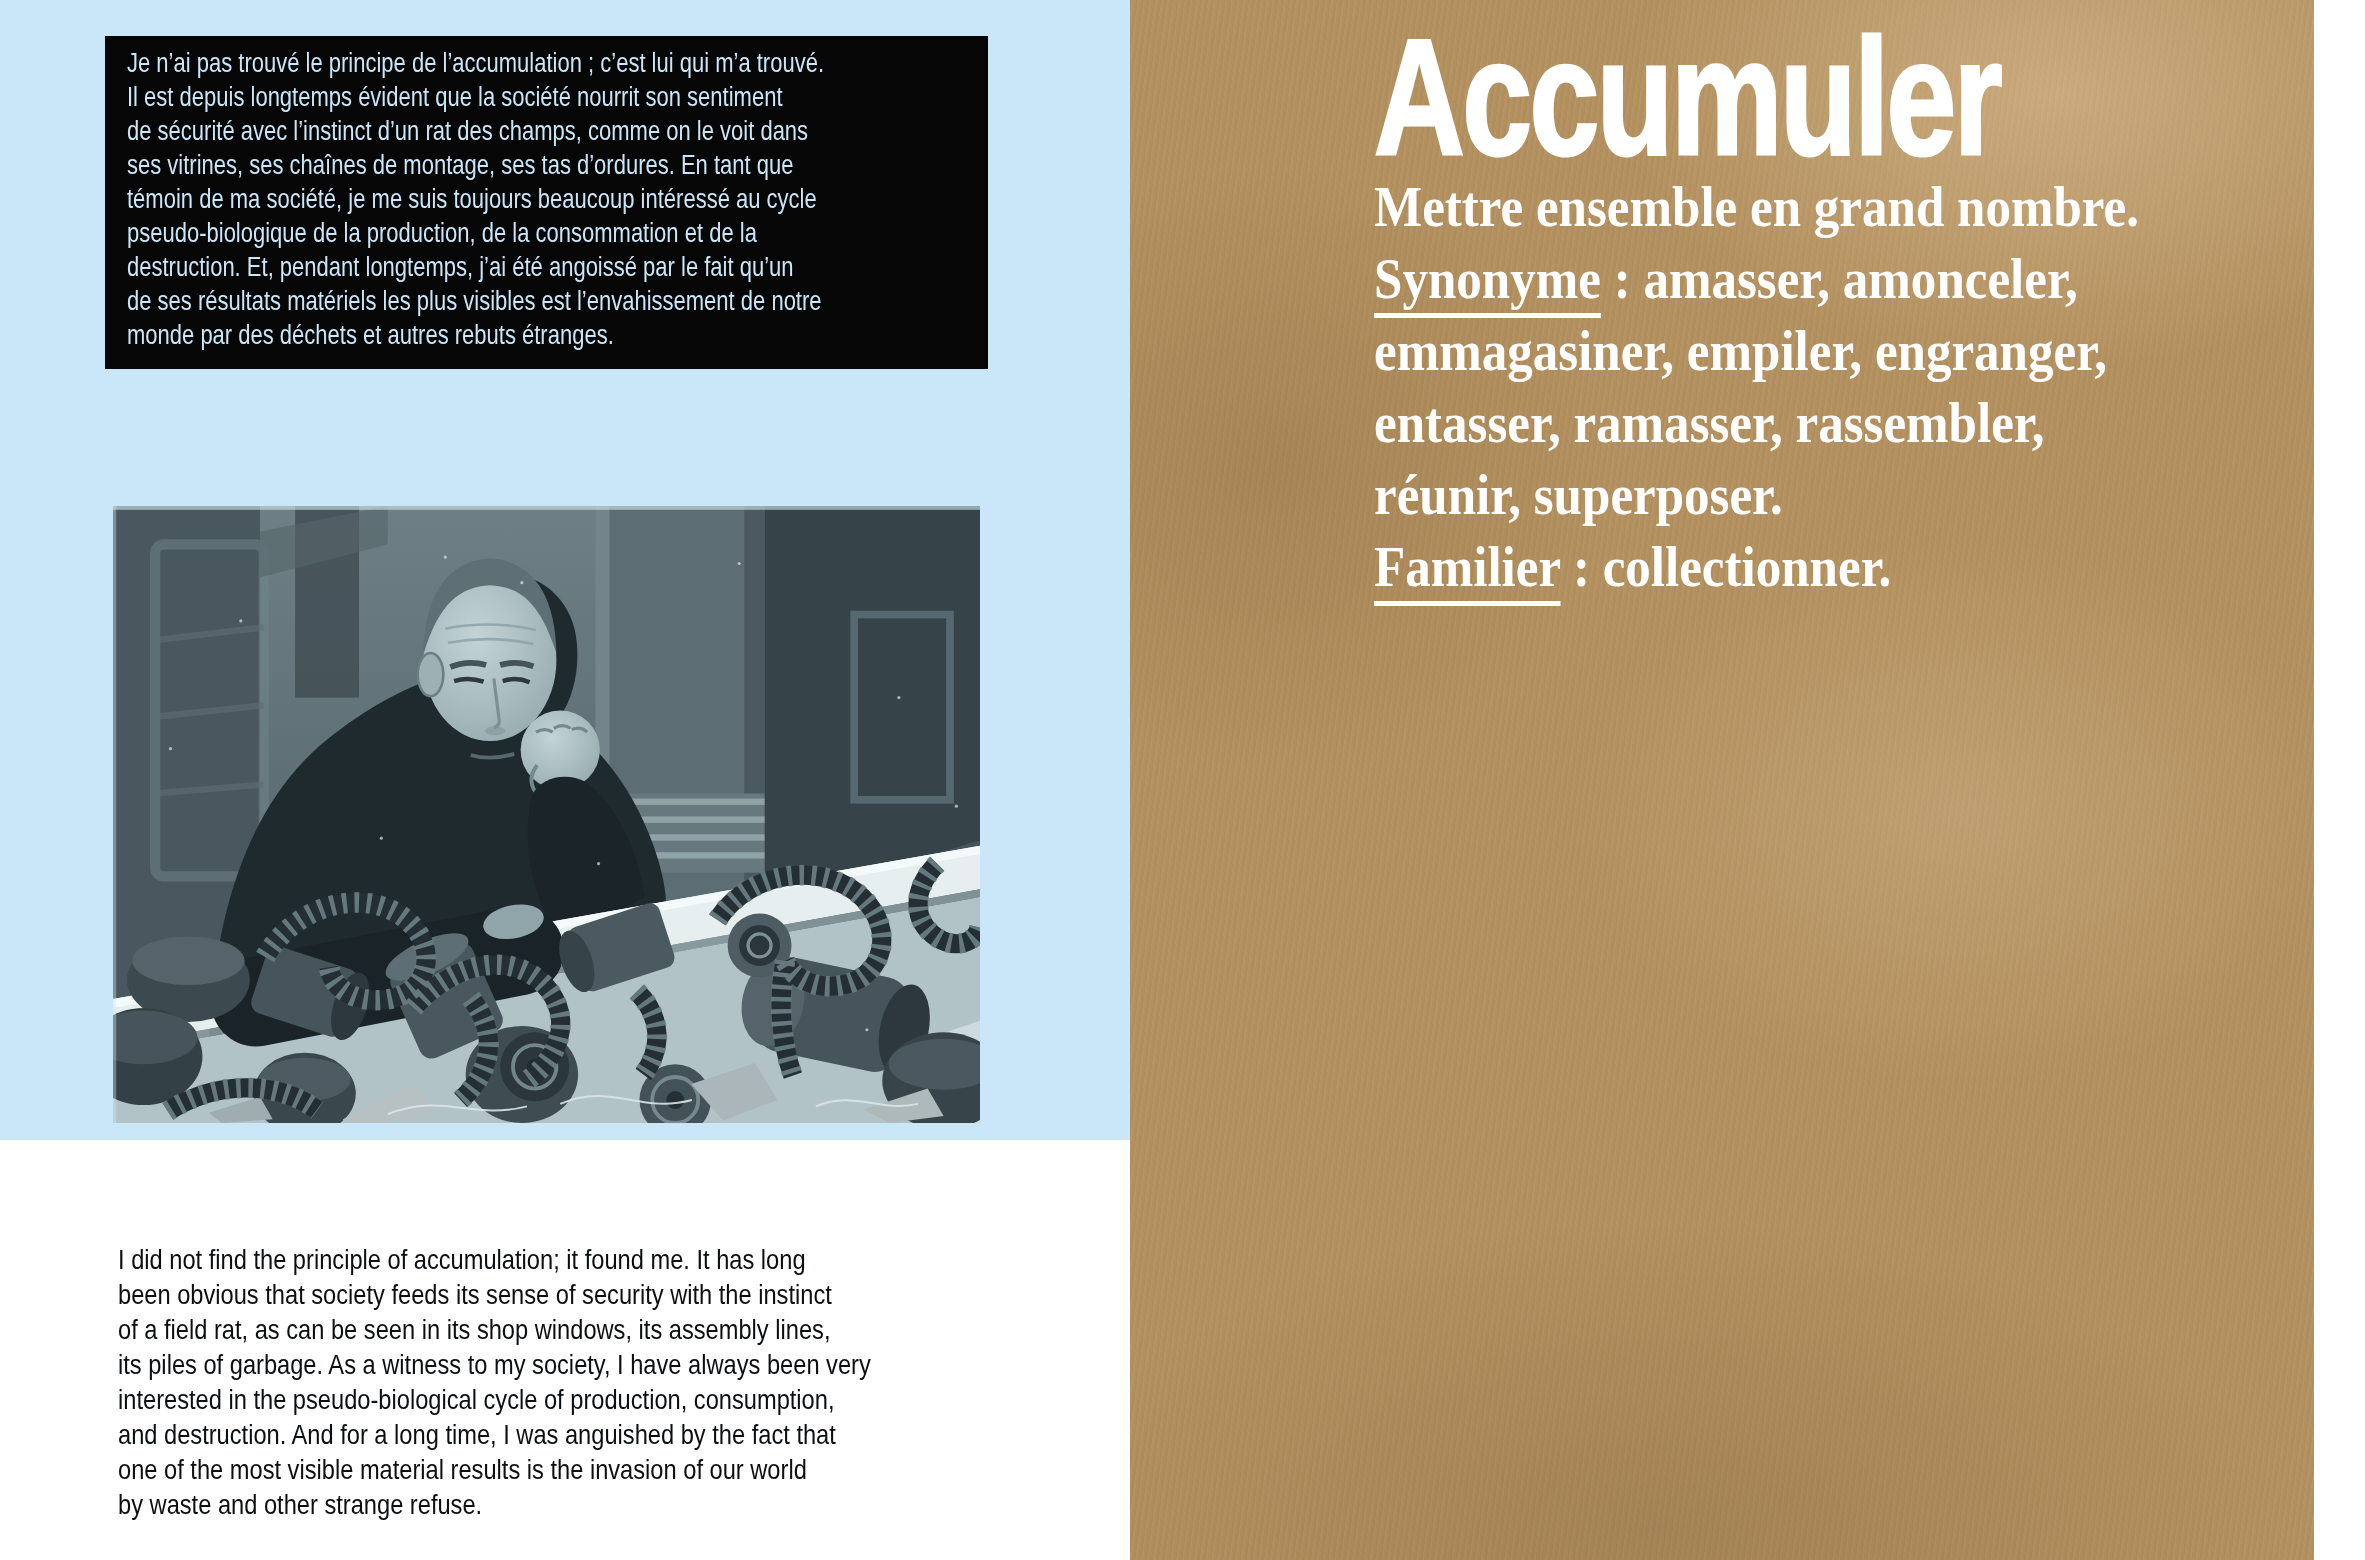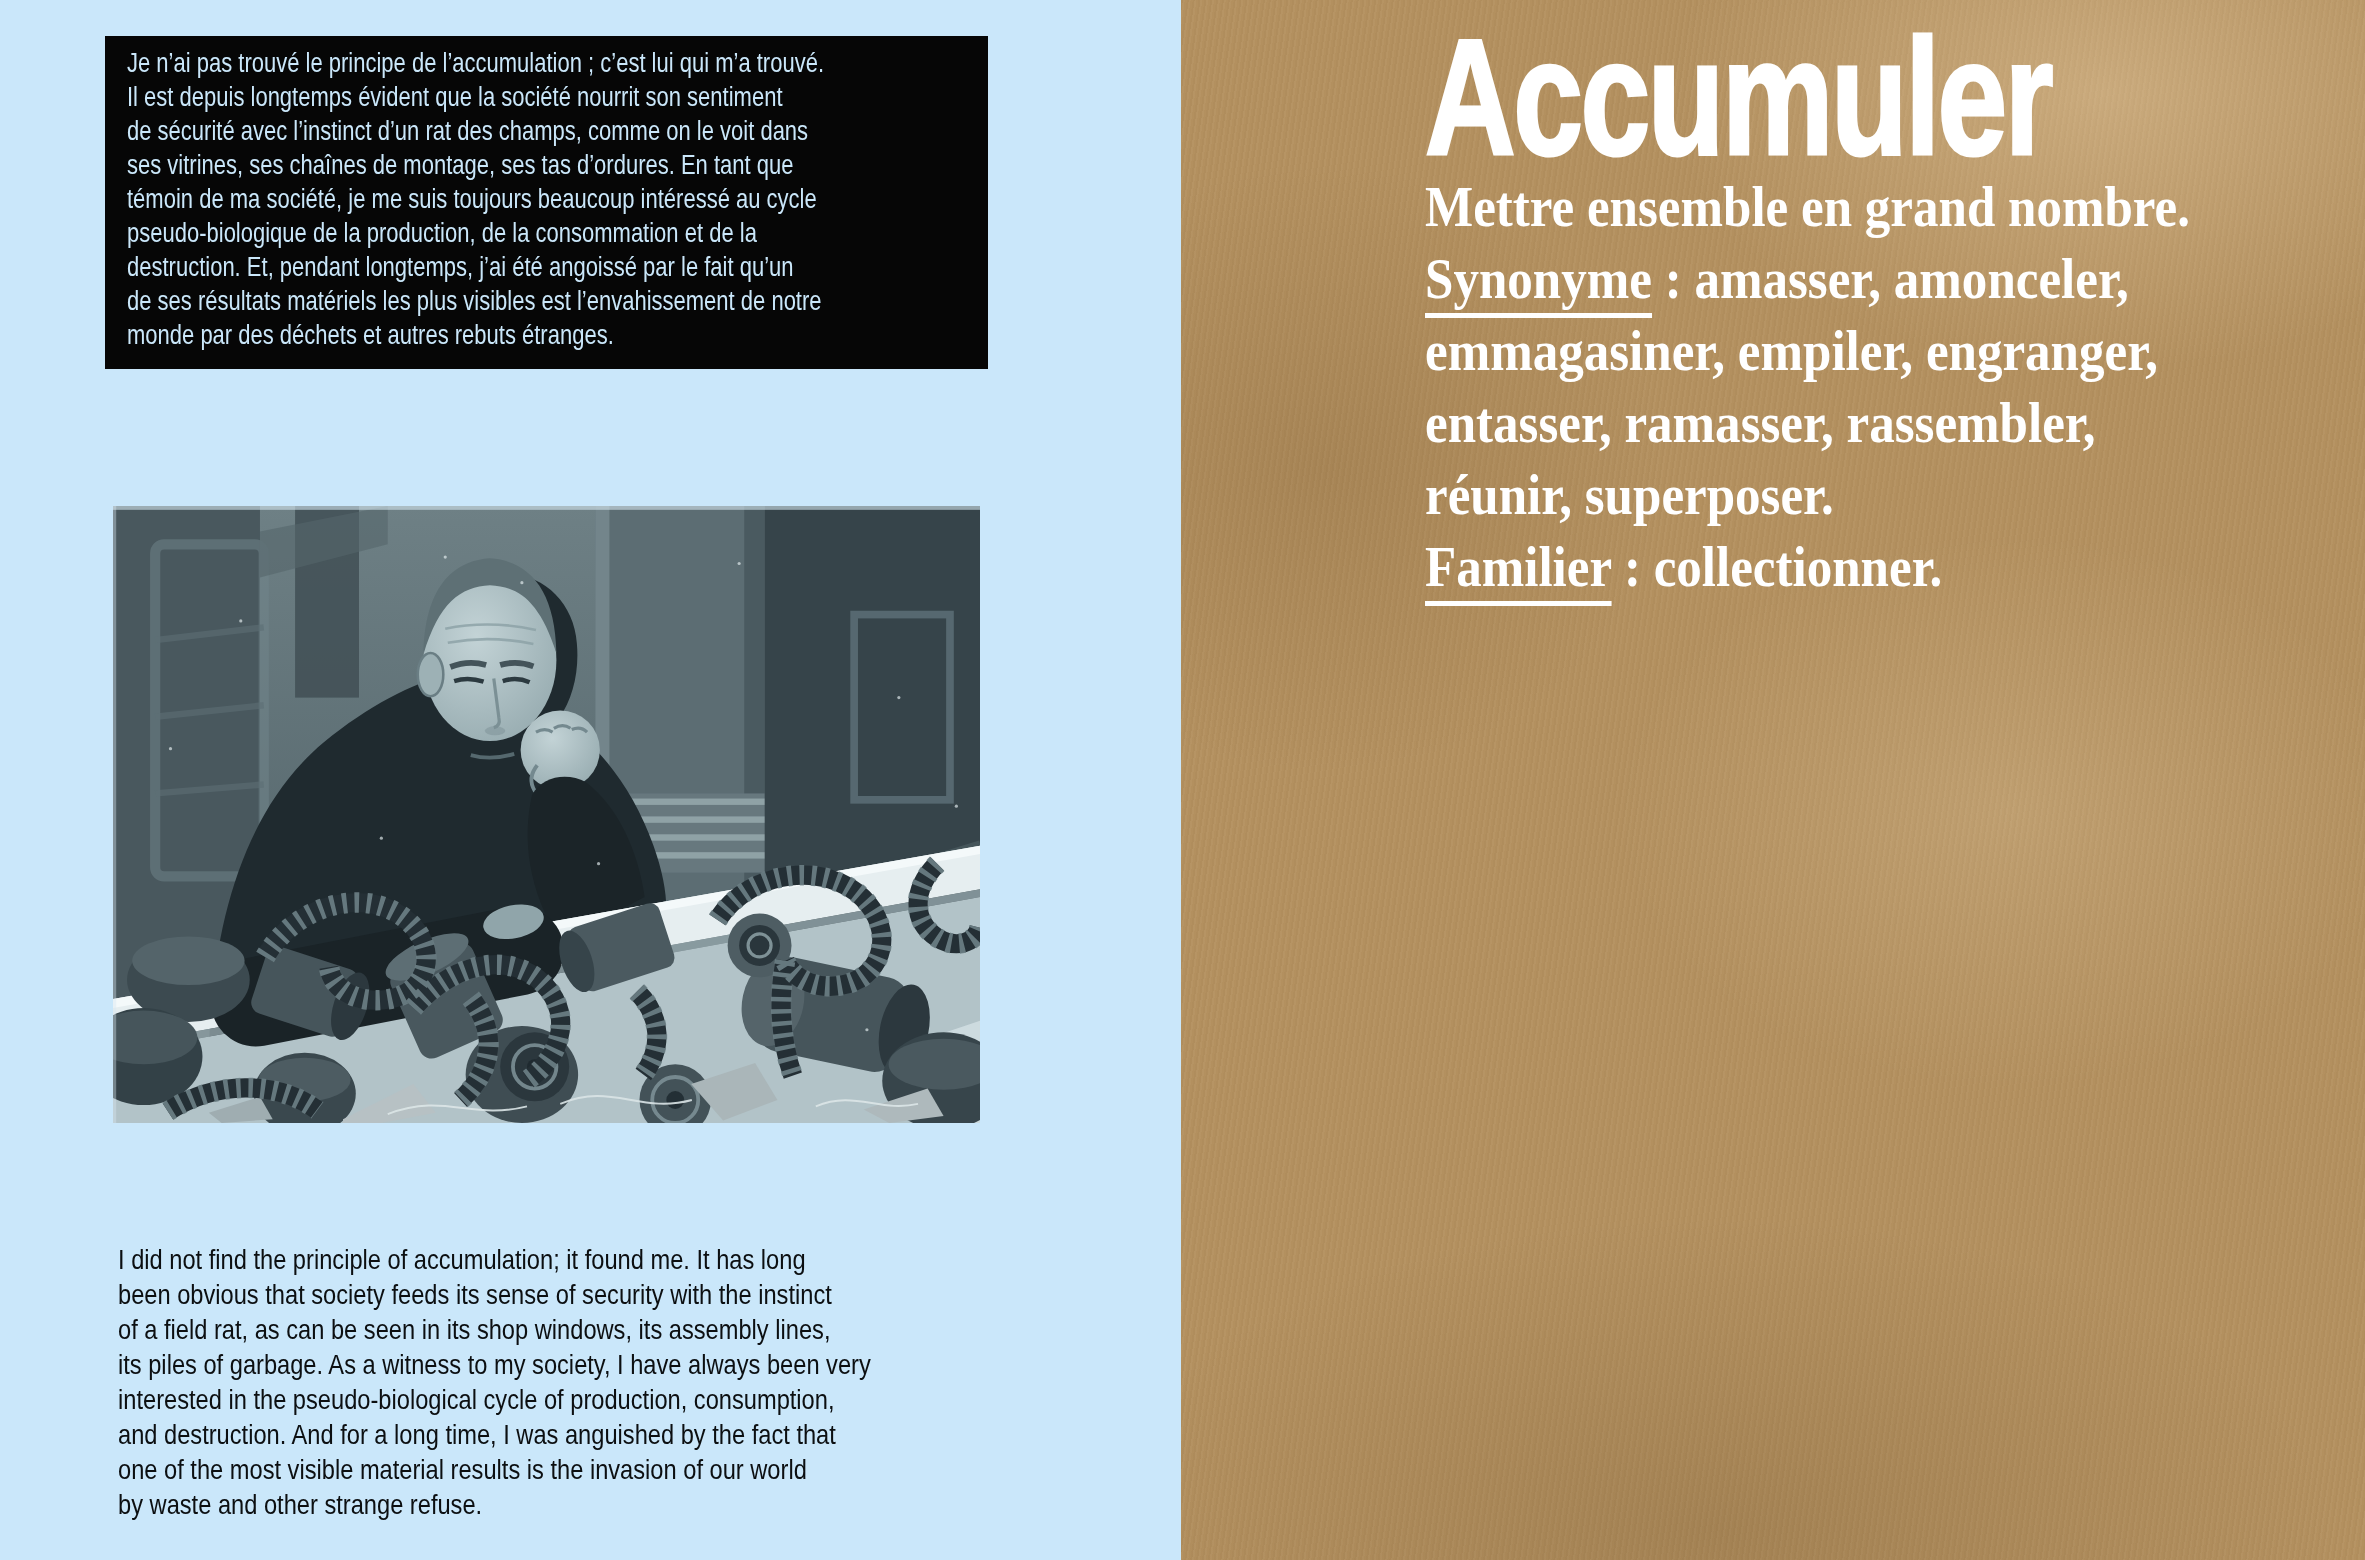--- a/index.html
+++ b/index.html
@@ -1,18 +1,18 @@
 <!DOCTYPE html>
 <html style="font-size:10.2px"><head>
 <meta charset="utf-8">
 <style>
   html,body{margin:0;padding:0;width:2366px;height:1560px;overflow:hidden;}
   .spread{position:relative;width:2366px;height:1560px;font-family:"Liberation Sans",sans-serif;}
-  .page-left{position:absolute;left:0;top:0;width:1181px;height:1560px;background:#cae7fa;}
-  .page-right{position:absolute;left:1181px;top:0;width:1184px;height:1560px;
+  .page-left{position:absolute;left:0;top:0;width:1181px;height:1140px;background:#cae7fa;}
+  .page-right{position:absolute;left:1130px;top:0;width:1184px;height:1560px;
     background-color:#b3905f;
     background-image:
       radial-gradient(ellipse 703px 447px at 78% 6%, rgba(255,231,193,0.30), transparent 62%),
       radial-gradient(ellipse 575px 511px at 12% 30%, rgba(92,62,26,0.14), transparent 60%),
       radial-gradient(ellipse 639px 447px at 70% 52%, rgba(255,236,200,0.16), transparent 62%),
       radial-gradient(ellipse 895px 447px at 45% 98%, rgba(82,56,22,0.16), transparent 70%),
       repeating-linear-gradient(98deg, rgba(120,90,50,0.05) 0 1.9px, rgba(255,240,215,0.04) 1.9px 3.8px, transparent 3.8px 5.8px);
   }
   .quote-box{position:absolute;left:105px;top:36px;width:883px;height:333px;background:#060606;overflow:hidden;}
   .quote-text{position:absolute;left:22.4px;top:9.6px;width:1074px;

